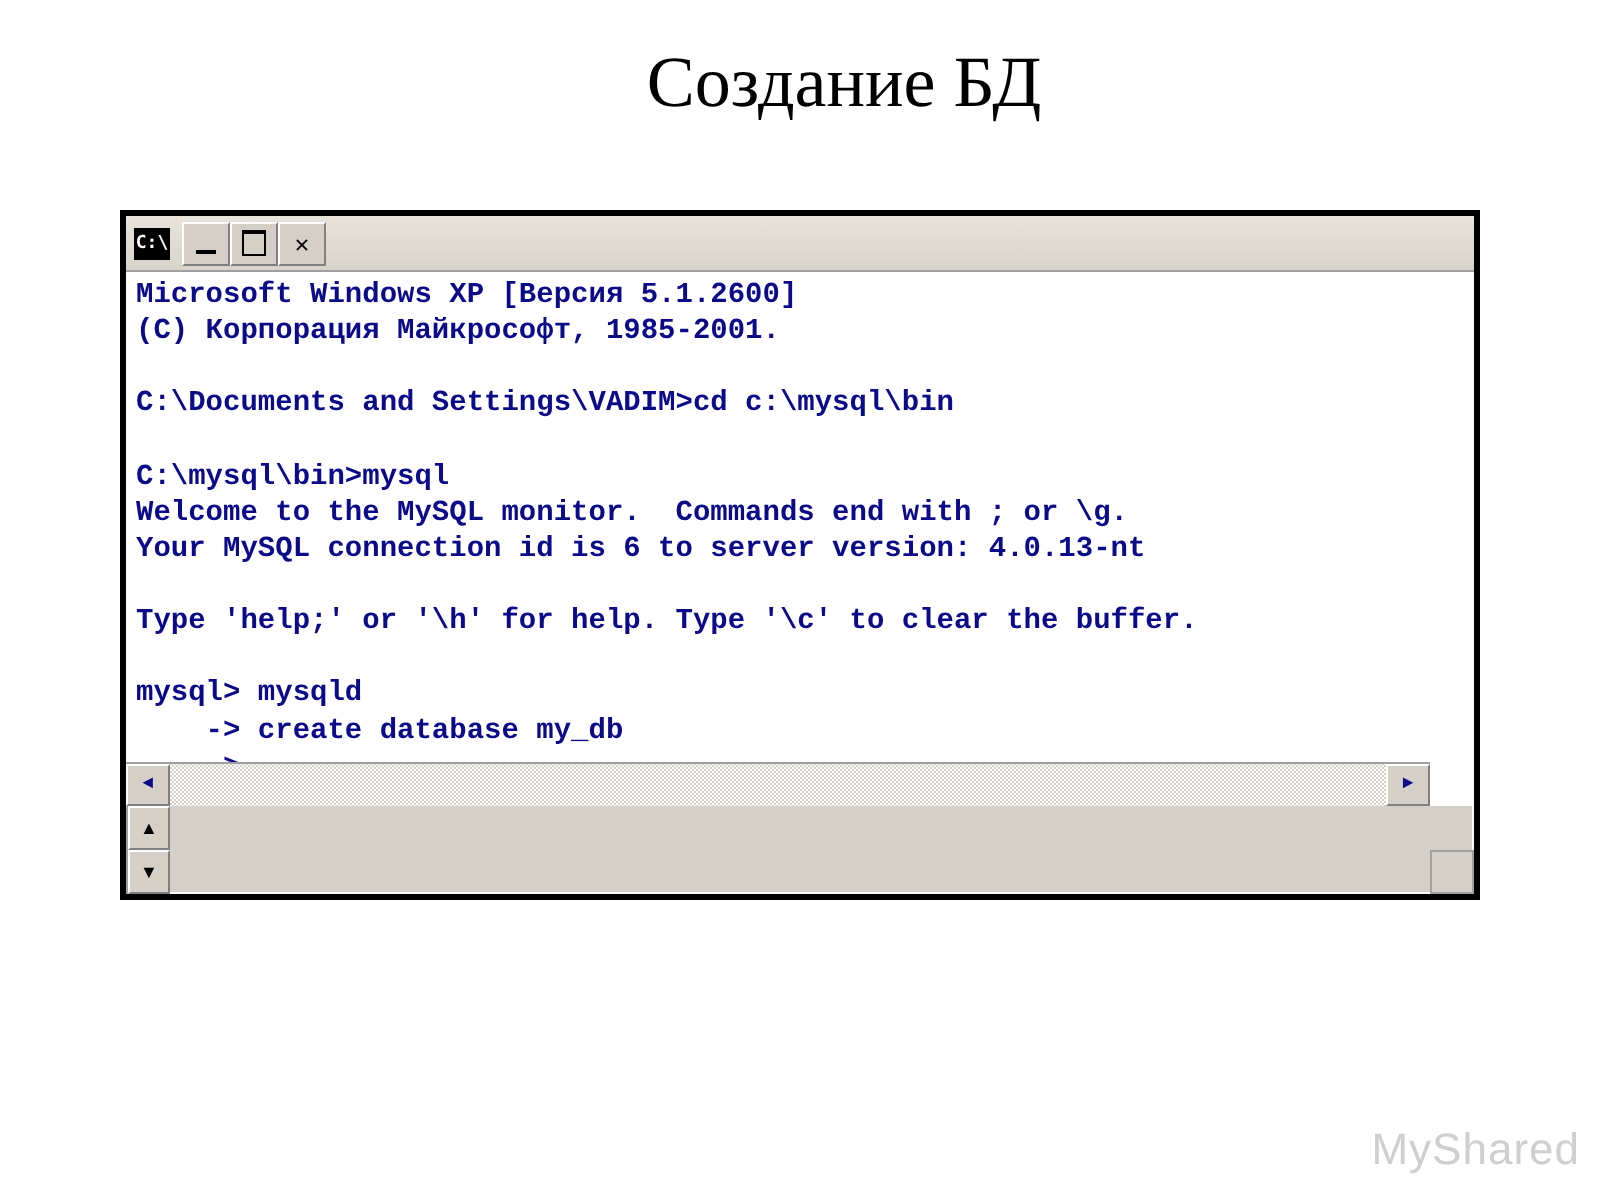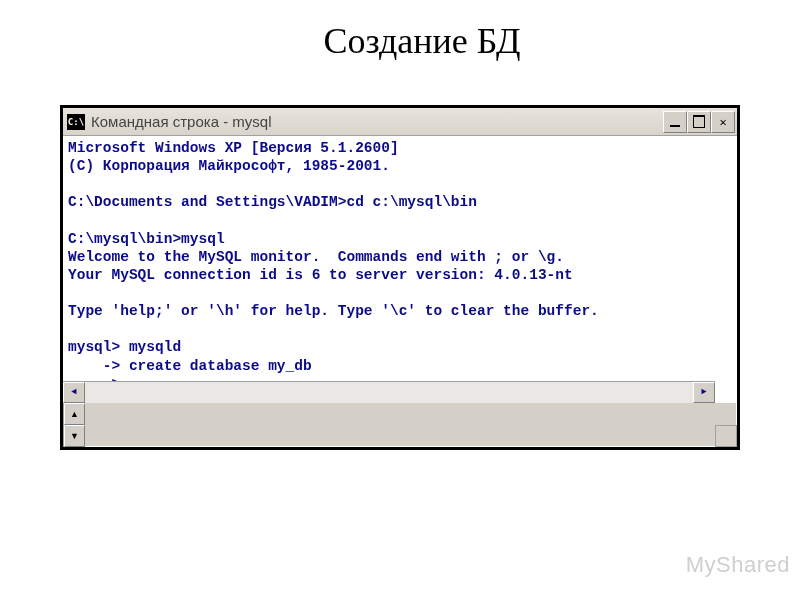--- a/index.html
+++ b/index.html
@@ -180,36 +180,35 @@
     .console-inner {
       position: absolute;
       top: 3px;
       left: 5px;
       right: 0;
       bottom: 22px;
     }
     .watermark {
       position: absolute;
       right: 10px;
-      bottom: 22px;
+      bottom: 12px;
       font-size: 22px;
       color: #cfcfcf;
       font-family: Arial, sans-serif;
       letter-spacing: 0.5px;
     }
   </style>
 </head>
 <body>
 
 <h1 class="page-title">Создание БД</h1>
 
 <div class="window">
   <div class="titlebar">
     <div class="titlebar-icon">C:\</div>
-    <div class="titlebar-text">Командная строка - mysql</div>
     <div class="titlebar-buttons">
       <div class="titlebar-btn minimize"></div>
       <div class="titlebar-btn maximize"></div>
       <div class="titlebar-btn close"></div>
     </div>
   </div>
   <div class="console-area">
     <div class="console-content">
       <div class="console-inner" id="console-lines">Microsoft Windows XP [Версия 5.1.2600]
 (C) Корпорация Майкрософт, 1985-2001.

